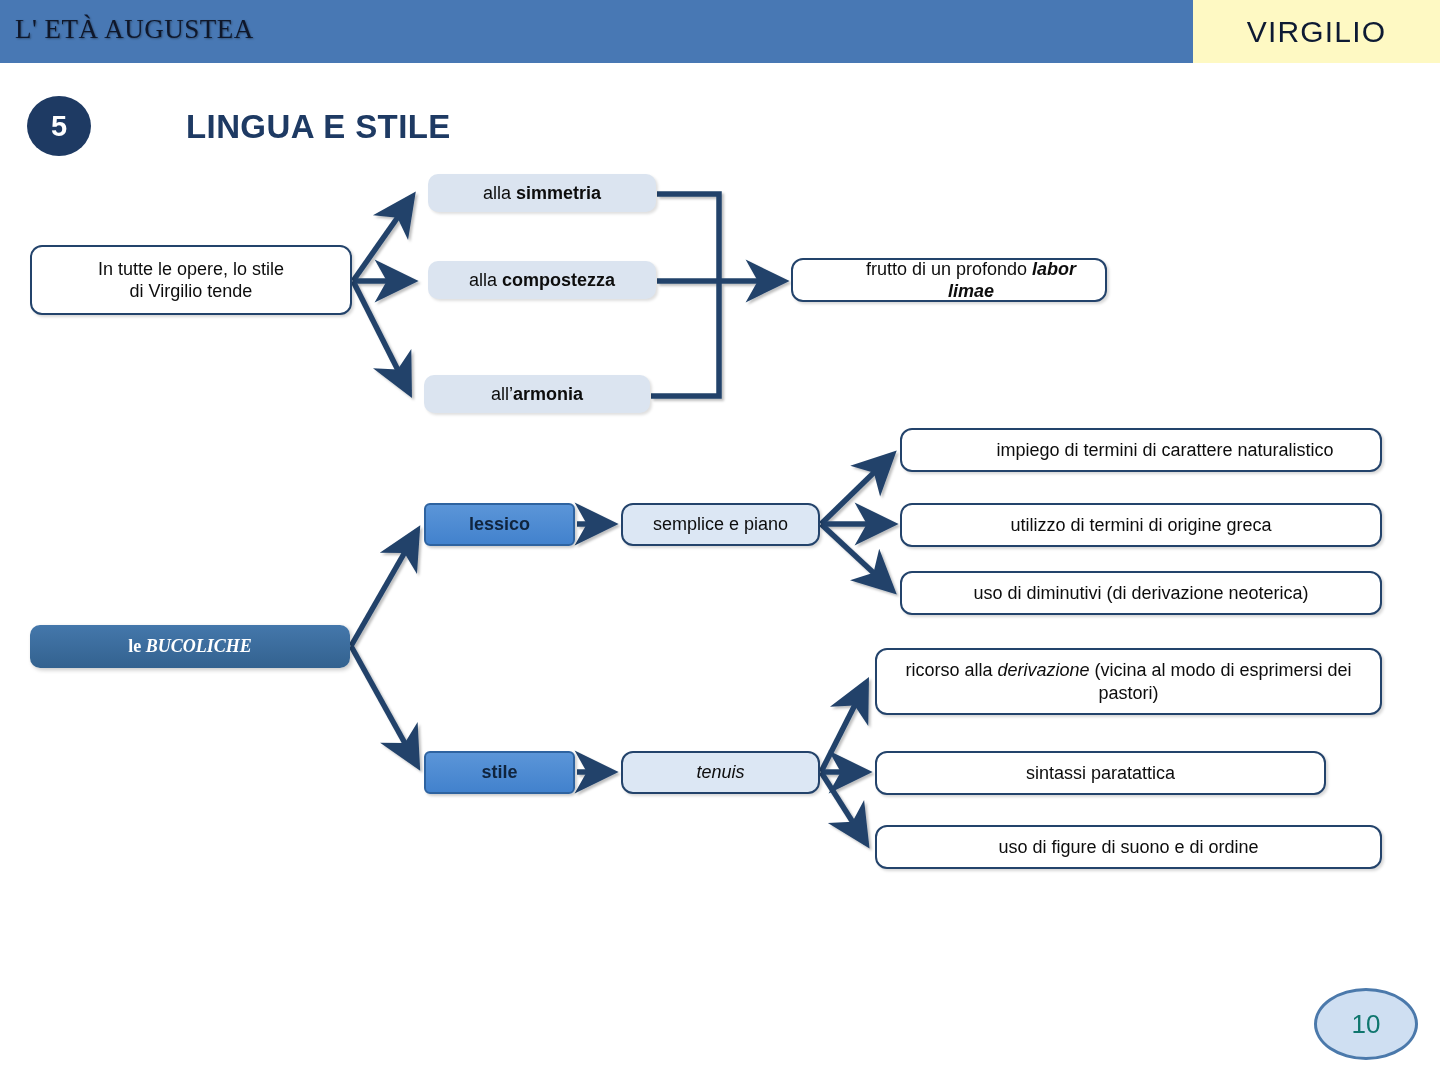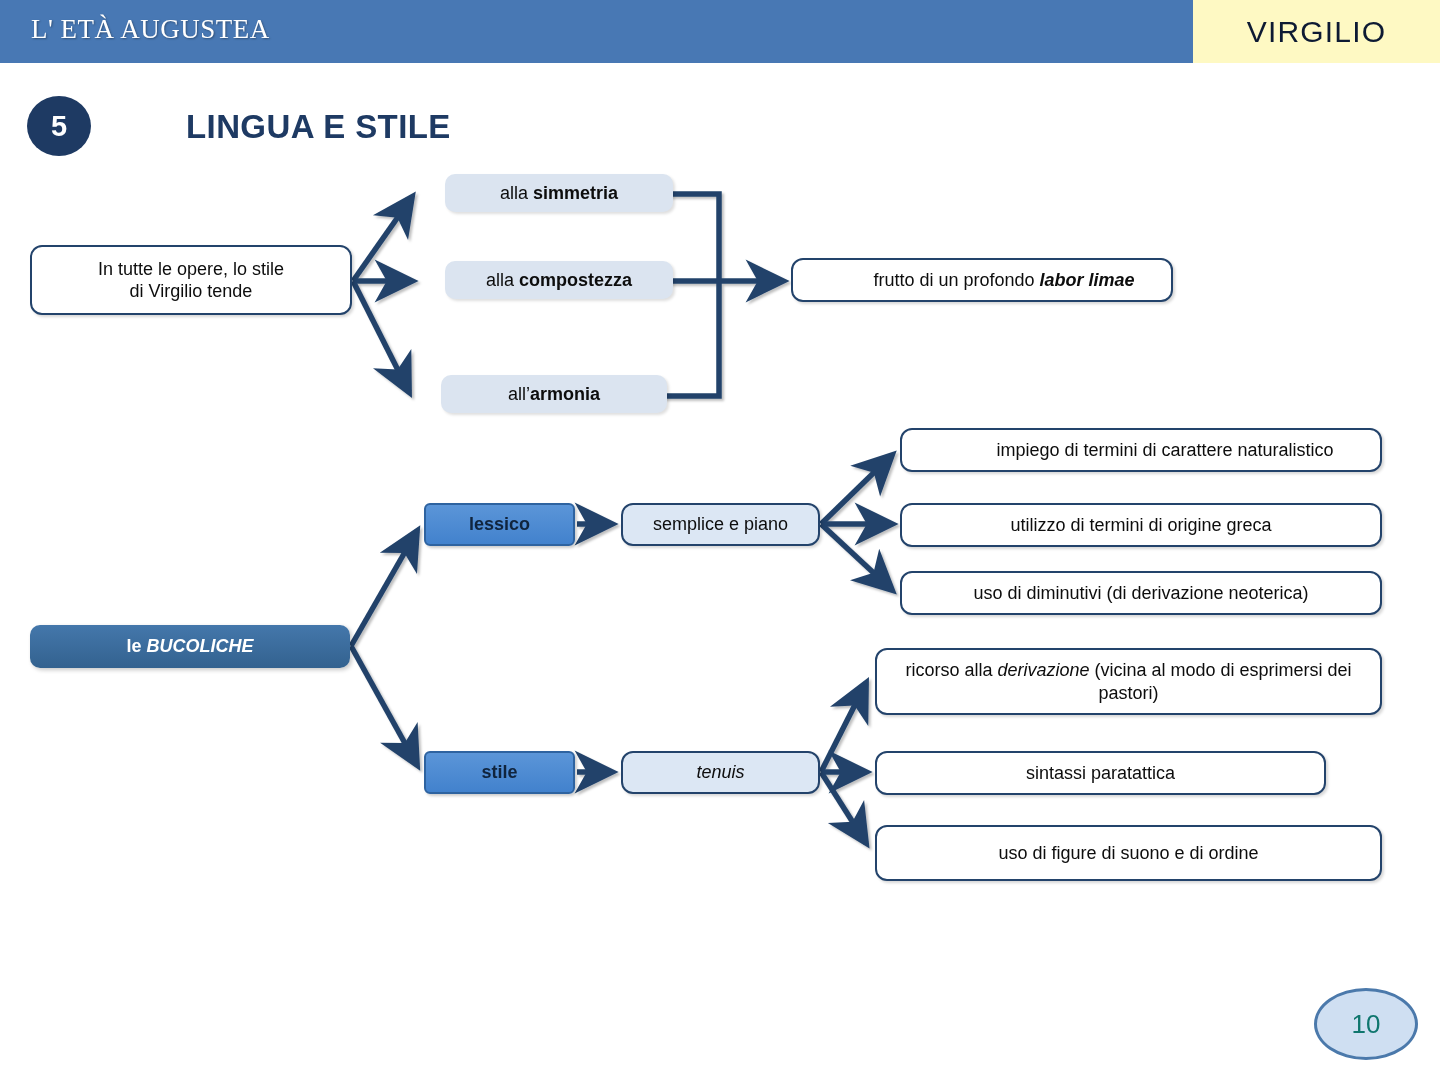--- a/index.html
+++ b/index.html
@@ -11,23 +11,23 @@
     overflow:hidden;
   }
   #slide { position:absolute; left:0; top:0; width:1440px; height:1080px; }
 
   
   .hdr-left {
     position:absolute; left:0; top:0; width:1193px; height:63px;
     background:#4878b4;
   }
   .hdr-left-label {
-    position:absolute; left:31px; top:14px;
+    position:absolute; left:15px; top:14px;
     font-family:"Liberation Serif", serif;
-    font-size:27px; color:#ffffff;
+    font-size:27px; color:#0f172a;
     font-variant:small-caps;
     letter-spacing:0.5px;
     text-shadow:1px 1px 2px rgba(0,0,0,0.35);
     white-space:nowrap;
   }
   .hdr-right {
     position:absolute; left:1193px; top:0; width:247px; height:63px;
     background:#fef9c3;
   }
   .hdr-right-label {
@@ -61,41 +61,40 @@
     background:#ffffff;
     border:2px solid #23436b;
     border-radius:12px;
     box-shadow:2px 2px 3px rgba(0,0,0,0.16);
   }
   .box-pale {
     background:#dbe4f0;
     border:none;
     border-radius:10px;
     box-shadow:2px 2px 3px rgba(0,0,0,0.13);
-    margin-left:17px;
   }
   .box-lightblue {
     background:#dce7f4;
     border:2px solid #23436b;
     border-radius:12px;
     box-shadow:2px 2px 3px rgba(0,0,0,0.16);
   }
   .box-midblue {
     background:linear-gradient(#5b95d8,#4282cd);
     border:2px solid #2e63a0;
     border-radius:6px;
     box-shadow:2px 2px 3px rgba(0,0,0,0.2);
     color:#10243d; font-weight:bold;
   }
   .box-darkblue {
     background:linear-gradient(#4477ab,#33628f);
     border:none;
     border-radius:10px;
     box-shadow:2px 2px 4px rgba(0,0,0,0.22);
-    color:#ffffff; font-weight:bold;
+    color:#ffffff; font-weight:bold;font-family:Liberation Serif, serif;
   }
   .node .pad { padding:0 14px; }
   em.it { font-style:italic; font-weight:inherit; }
   b.bd { font-weight:bold; }
   b.bdit { font-weight:bold; font-style:italic; }
 
   
   svg.wires {
     position:absolute; left:0; top:0; width:1440px; height:1080px;
     pointer-events:none;
@@ -180,21 +179,21 @@
       <span>alla </span><b class="bd">compostezza</b>
     </div>
   </div>
 
   <div class="node box-pale" style="left:424px; top:375px; width:226px; height:38px;">
     <div class="pad">
       <span>all’</span><b class="bd">armonia</b>
     </div>
   </div>
 
-  <div class="node box-white" style="left:791px; top:258px; width:382px; height:44px;padding-left:44px;">
+  <div class="node box-white" style="left:791px; top:258px; width:316px; height:44px;padding-left:44px;">
     <div class="pad">
       <span>frutto di un profondo </span><b class="bdit">labor limae</b>
     </div>
   </div>
 
   <div class="node box-darkblue" style="left:30px; top:625px; width:320px; height:43px;">
     <div class="pad">
       <span>le </span><b class="bdit">BUCOLICHE</b>
     </div>
   </div>
@@ -226,19 +225,19 @@
   </div>
 
   <div class="node box-white" style="left:875px; top:648px; width:507px; height:67px;">
     <div class="pad">
       <span>ricorso alla </span><em class="it">derivazione</em><span> (vicina al modo di esprimersi dei pastori)</span>
     </div>
   </div>
   <div class="node box-white" style="left:875px; top:751px; width:451px; height:44px;align-items:center;">
     <div class="pad">sintassi paratattica</div>
   </div>
-  <div class="node box-white" style="left:875px; top:825px; width:507px; height:56px;">
+  <div class="node box-white" style="left:875px; top:825px; width:507px; height:44px;">
     <div class="pad">uso di figure di suono e di ordine</div>
   </div>
 
   <div class="pagenum">10</div>
 
 </div>
 
 </body></html>

